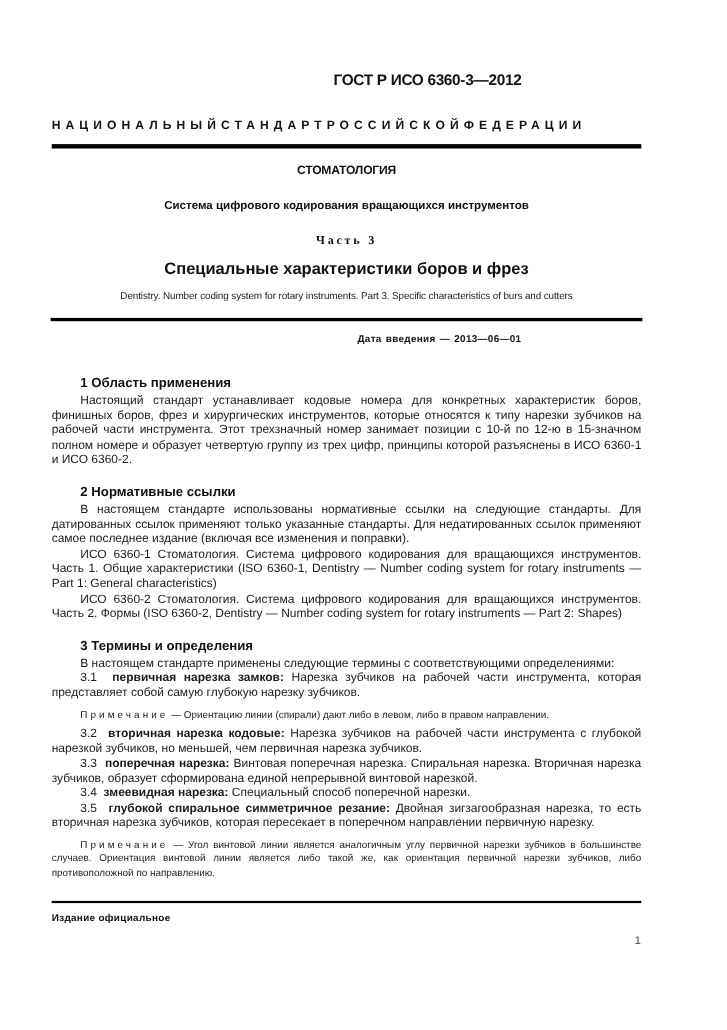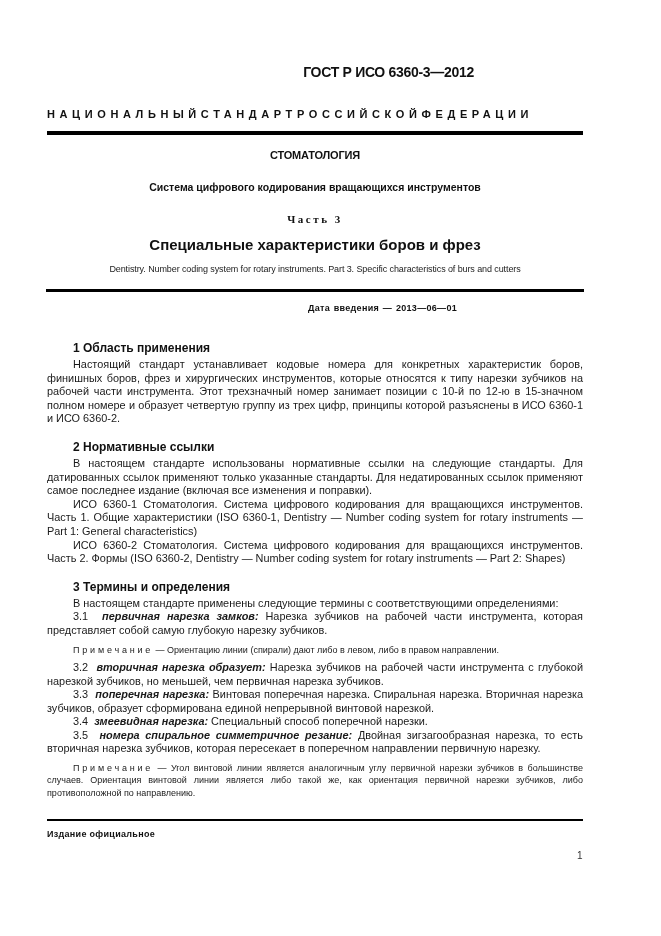--- a/index.html
+++ b/index.html
@@ -32,36 +32,36 @@
 
     .center { left: 47px; width: 536px; text-align: center; font-weight: bold; color: #111; }
     .t-field { top: 149px; font-size: 11px; letter-spacing: -0.2px; }
     .t-system { top: 181px; font-size: 10.5px; }
     .t-part { top: 213px; font-size: 11px; letter-spacing: 2.5px; font-family: Liberation Serif, serif; }
     .t-sub { top: 236px; font-size: 15px; }
     .t-english {
       top: 264px; font-weight: normal; font-size: 9px; color: #222; letter-spacing: -0.1px;
     }
     .intro-date {
-      top: 303px; right: 96px; font-size: 9px; font-weight: bold; color: #111;
+      top: 303px; right: 79px; font-size: 9px; font-weight: bold; color: #111;
       letter-spacing: 0.3px; word-spacing: 1px;
     }
 
     .content {
       position: absolute; left: 47px; top: 340px; width: 536px;
       font-size: 10.9px; line-height: 13.6px; color: #1a1a1a;
     }
     .h1 {
       font-size: 12px; font-weight: bold; color: #111;
       padding-left: 26px; line-height: 16px;
     }
     .p { text-align: justify; text-indent: 26px; }
     .sec { margin-top: 11px; }
     .h1 + .p { margin-top: 2px; }
-    .b { font-weight: bold; font-style: italic; }
+    .b { font-weight: bold; }
     .note {
       font-size: 9px; line-height: 12.4px; text-align: justify; text-indent: 26px;
       color: #222; margin-top: 6px; margin-bottom: 5px;
     }
     .note .label { letter-spacing: 2.8px; }
     .p.def { margin-top: 0; }
 
     .edition {
       top: 829px; left: 47px; font-size: 9px; font-weight: bold; color: #111; letter-spacing: 0.3px;
     }
@@ -114,36 +114,36 @@
       <span>Нарезка зубчиков на рабочей части инструмента, которая представляет собой самую глубокую нарезку зубчиков.</span>
     </div>
 
     <div class="note">
       <span class="label">Примечание</span>
       <span>— Ориентацию линии (спирали) дают либо в левом, либо в правом направлении.</span>
     </div>
 
     <div class="p def">
       <span>3.2</span>&nbsp;
-      <span class="b">вторичная нарезка образует:</span>
+      <span class="b">вторичная нарезка кодовые:</span>
       <span>Нарезка зубчиков на рабочей части инструмента с глубокой нарезкой зубчиков, но меньшей, чем первичная нарезка зубчиков.</span>
     </div>
     <div class="p def">
       <span>3.3</span>&nbsp;
       <span class="b">поперечная нарезка:</span>
       <span>Винтовая поперечная нарезка. Спиральная нарезка. Вторичная нарезка зубчиков, образует сформирована единой непрерывной винтовой нарезкой.</span>
     </div>
     <div class="p def">
       <span>3.4</span>&nbsp;
       <span class="b">змеевидная нарезка:</span>
       <span>Специальный способ поперечной нарезки.</span>
     </div>
     <div class="p def">
       <span>3.5</span>&nbsp;
-      <span class="b">номера спиральное симметричное резание:</span>
+      <span class="b">глубокой спиральное симметричное резание:</span>
       <span>Двойная зигзагообразная нарезка, то есть вторичная нарезка зубчиков, которая пересекает в поперечном направлении первичную нарезку.</span>
     </div>
 
     <div class="note">
       <span class="label">Примечание</span>
       <span>— Угол винтовой линии является аналогичным углу первичной нарезки зубчиков в большинстве случаев. Ориентация винтовой линии является либо такой же, как ориентация первичной нарезки зубчиков, либо противоположной по направлению.</span>
     </div>
   </div>
 
   <div class="abs rule rule-bottom"></div>

